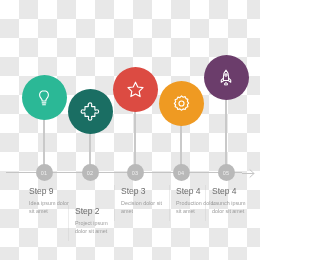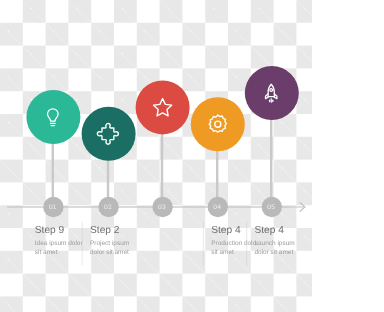--- a/index.html
+++ b/index.html
@@ -193,26 +193,31 @@
   </div>
   <div class="node" style="left:217.5px;">
     <span>05</span>
   </div>
 
   <div class="col" style="left:29px;">
     <div class="title">Step 9</div>
     <div class="desc">Idea ipsum dolor sit amet</div>
   </div>
 
-  <div class="col" style="left:75px;">
+  <div class="col" style="left:75px;margin-top:20px;">
     <div class="divider"></div>
     <div class="title">Step 2</div>
     <div class="desc">Project ipsum dolor sit amet</div>
   </div>
 
+  <div class="col" style="left:121px;">
+    <div class="divider"></div>
+    <div class="title">Step 3</div>
+    <div class="desc">Decision dolor sit amet</div>
+  </div>
 
   <div class="col" style="left:176px;">
     <div class="divider"></div>
     <div class="title">Step 4</div>
     <div class="desc">Production dolor sit amet</div>
   </div>
 
   <div class="col" style="left:212px;">
     <div class="divider"></div>
     <div class="title">Step 4</div>

